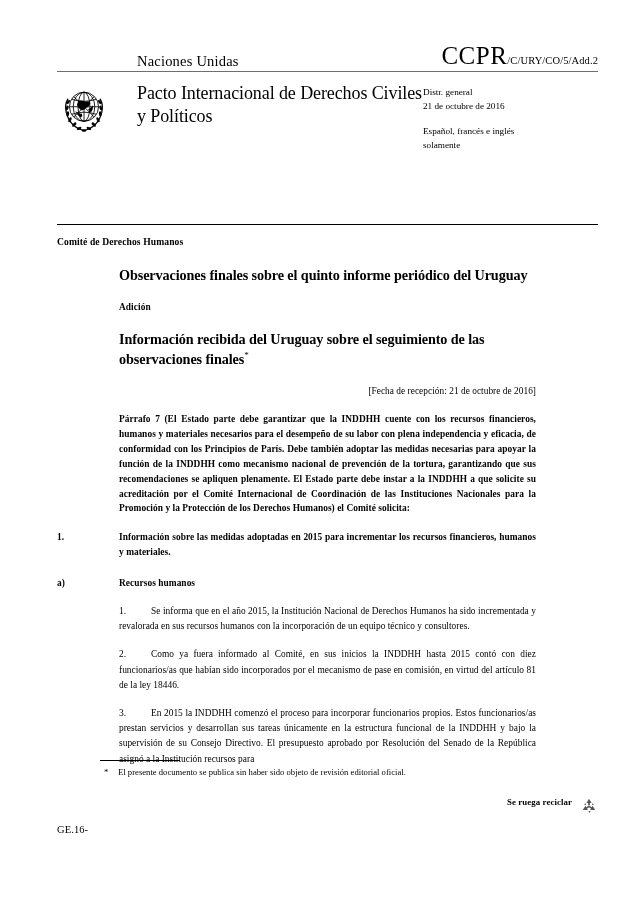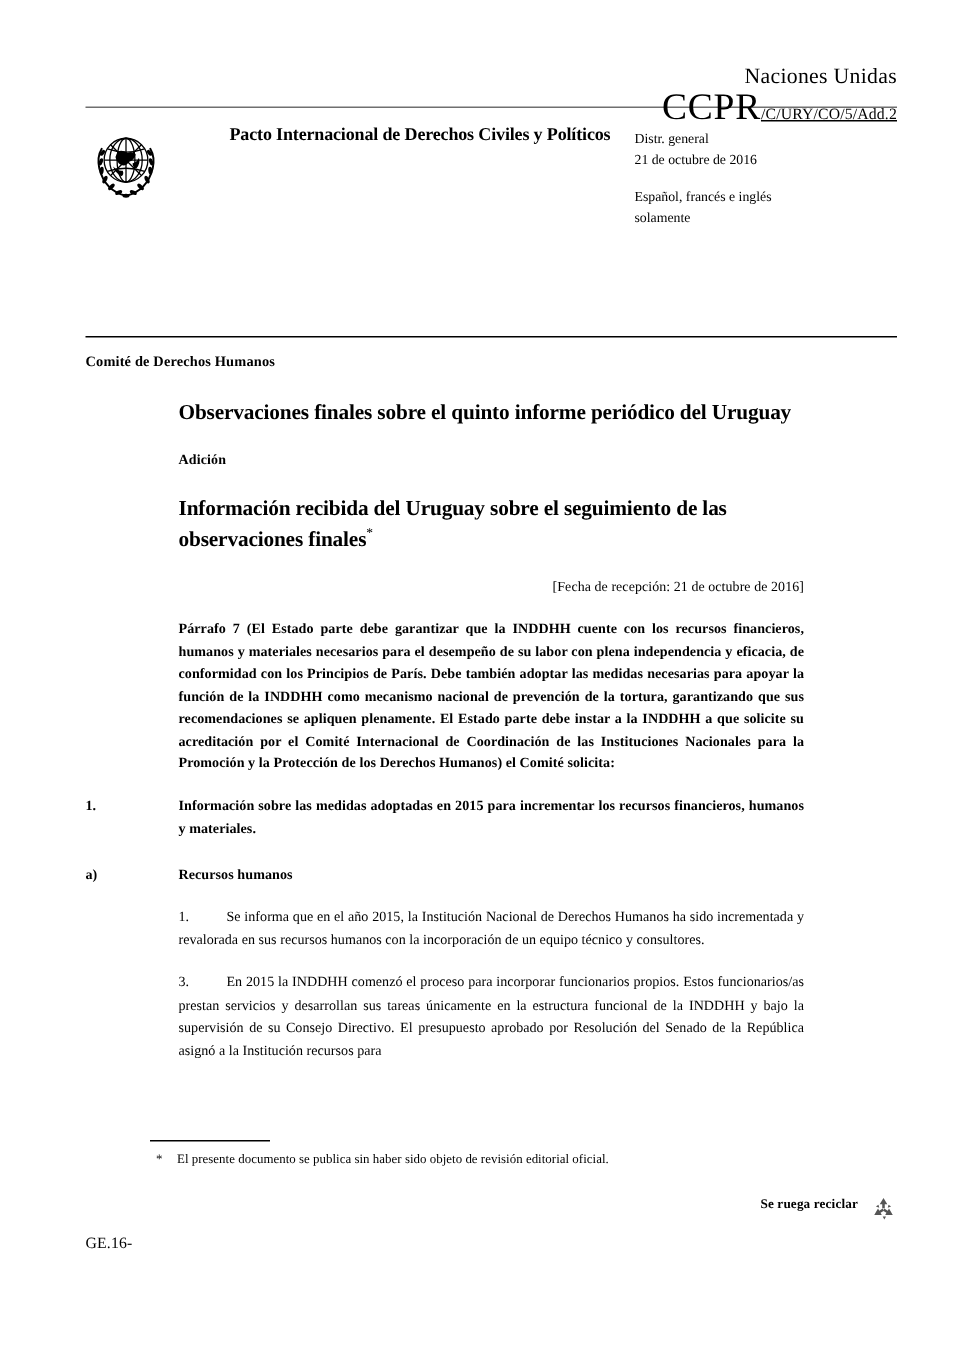--- a/index.html
+++ b/index.html
@@ -28,42 +28,40 @@
     position: absolute;
     left: 57px;
     top: 44px;
     width: 541px;
   }
   .masthead-top {
     display: flex;
     align-items: flex-end;
     justify-content: space-between;
     height: 24px;
-    flex-direction: column;
   }
   .org-name {
     font-size: 14.5px;
     letter-spacing: 0.2px;
     line-height: 1;
     padding-left: 80px;
   }
   .symbol-wrap {
     display: flex;
     align-items: baseline;
     line-height: 1;
   }
   .symbol-main {
     font-size: 25px;
     letter-spacing: 0.5px;
   }
   .symbol-suffix {
     font-size: 10.5px;
     letter-spacing: 0.1px;
     padding-bottom: 1px;
-    text-decoration: underline;
   }
   .rule-thin {
     border-top: 1.1px solid #6f6f6f;
     margin-top: 3px;
     width: 541px;
   }
 
   .masthead-body {
     display: flex;
     margin-top: 9px;
@@ -73,27 +71,26 @@
     flex: 0 0 80px;
     padding-top: 2px;
   }
   .emblem {
     width: 54px;
     height: 54px;
     display: block;
   }
   .instrument-title {
     flex: 1 1 auto;
-    font-size: 12px;
-    font-weight: bold;
+    font-size: 18px;
+    font-weight: normal;
     line-height: 1.30;
     letter-spacing: -0.1px;
     padding-top: 1px;
     max-width: 300px;
-    text-align: center;
   }
   .distr-block {
     flex: 0 0 175px;
     font-size: 9.2px;
     line-height: 1.52;
     padding-top: 5px;
   }
   .distr-group { margin-bottom: 11px; }
   .distr-group:last-child { margin-bottom: 0; }
 
@@ -340,20 +337,21 @@
       <div class="content-cell">Información sobre las medidas adoptadas en 2015 para incrementar los recursos financieros, humanos y materiales.</div>
     </div>
 
     <div class="listrow lettered">
       <div class="marker">a)</div>
       <div class="content-cell">Recursos humanos</div>
     </div>
 
     <p class="body-para"><span class="num">1.</span><span class="gap"></span><span>Se informa que en el año 2015, la Institución Nacional de Derechos Humanos ha sido incrementada y revalorada en sus recursos humanos con la incorporación de un equipo técnico y consultores.</span></p>
 
+    <p class="body-para"><span class="num">2.</span><span class="gap"></span><span>Como ya fuera informado al Comité, en sus inicios la INDDHH hasta 2015 contó con diez funcionarios/as que habían sido incorporados por el mecanismo de pase en comisión, en virtud del artículo 81 de la ley 18446.</span></p>
 
     <p class="body-para"><span class="num">3.</span><span class="gap"></span><span>En 2015 la INDDHH comenzó el proceso para incorporar funcionarios propios. Estos funcionarios/as prestan servicios y desarrollan sus tareas únicamente en la estructura funcional de la INDDHH y bajo la supervisión de su Consejo Directivo. El presupuesto aprobado por Resolución del Senado de la República asignó a la Institución recursos para</span></p>
 
   </div>
 
   <div class="footnote-rule"></div>
   <div class="footnote"><span class="fstar">*</span><span>El presente documento se publica sin haber sido objeto de revisión editorial oficial.</span></div>
 
   <div class="footer-left">GE.16-</div>
 

